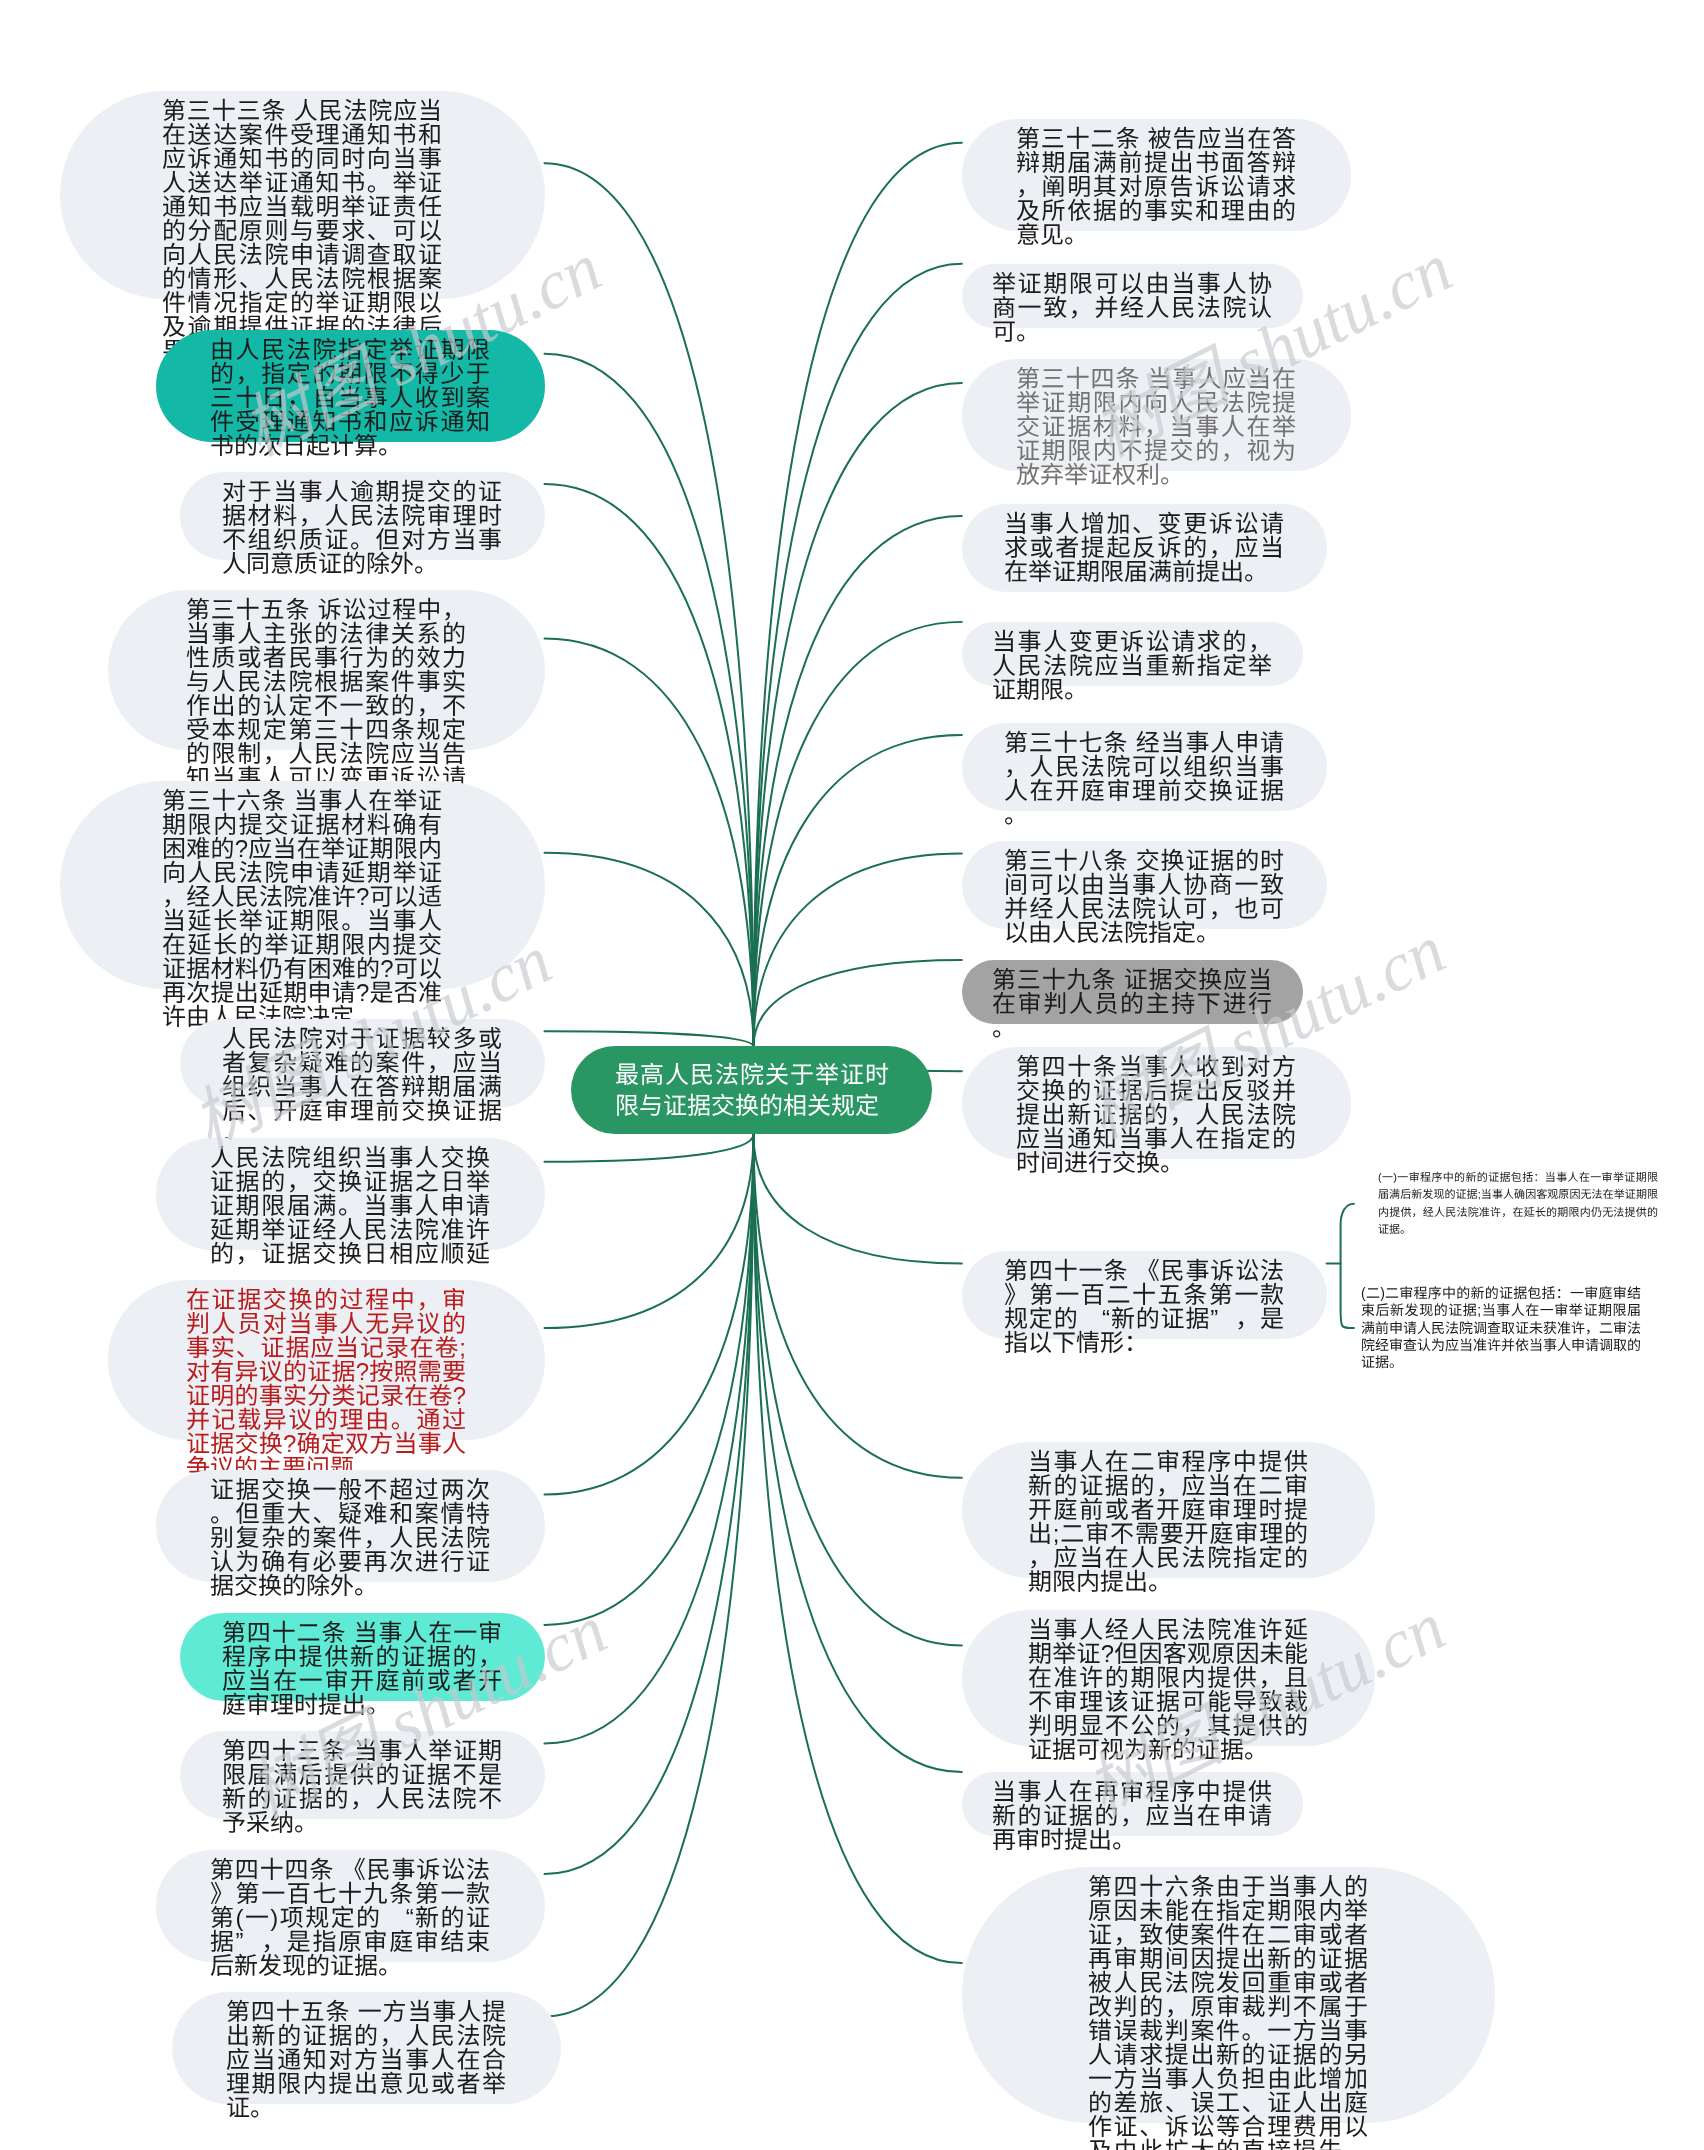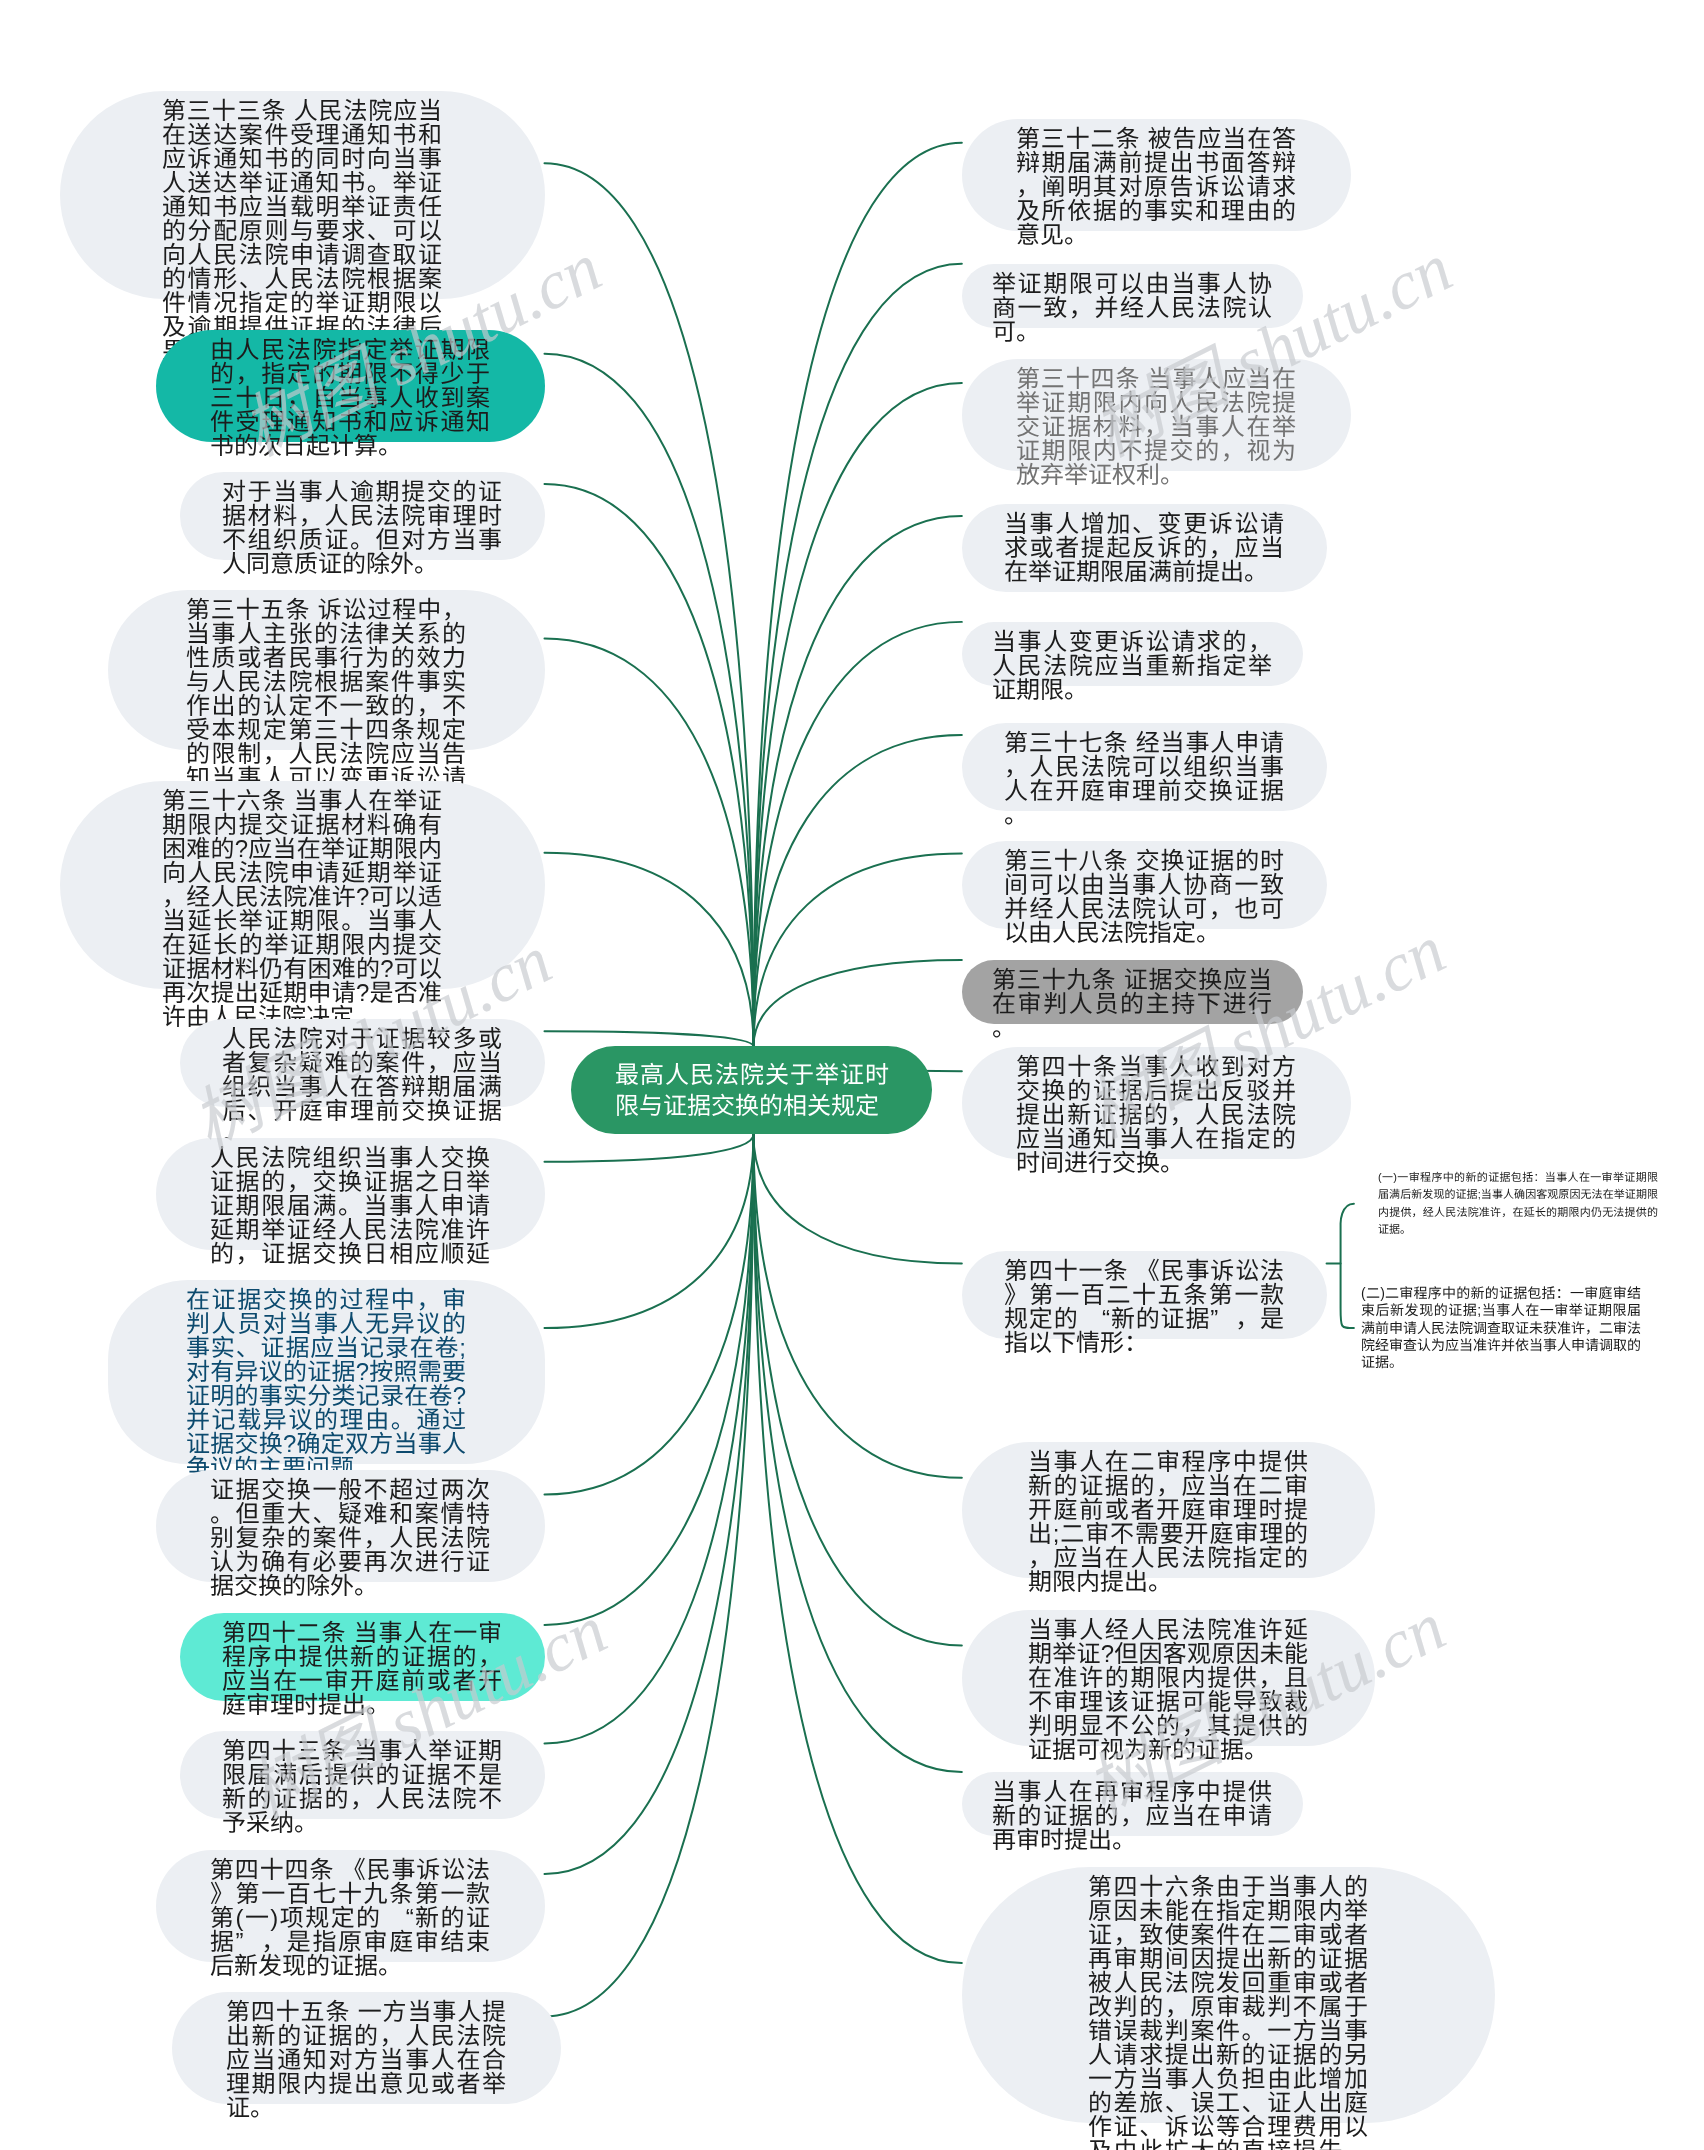--- a/index.html
+++ b/index.html
@@ -74,21 +74,21 @@
       </div>
       <div class="node left" style="top: 749px; height: 208px; width: 485px; border-radius: 104px; background: rgb(236, 239, 243); color: rgb(28, 28, 28); left: 60px;">
         <span class="txt" style="left: 102px; width: 280px;">第三十六条 当事人在举证期限内提交证据材料确有困难的?应当在举证期限内向人民法院申请延期举证，经人民法院准许?可以适当延长举证期限。当事人在延长的举证期限内提交证据材料仍有困难的?可以再次提出延期申请?是否准许由人民法院决定。</span>
       </div>
       <div class="node left" style="top: 987px; height: 88px; width: 365px; border-radius: 44px; background: rgb(236, 239, 243); color: rgb(28, 28, 28); left: 180px;">
         <span class="txt" style="left: 42px; width: 280px;">人民法院对于证据较多或者复杂疑难的案件，应当组织当事人在答辩期届满后、开庭审理前交换证据。</span>
       </div>
       <div class="node left" style="top: 1106px; height: 112px; width: 389px; border-radius: 56px; background: rgb(236, 239, 243); color: rgb(28, 28, 28); left: 156px;">
         <span class="txt" style="left: 54px; width: 280px;">人民法院组织当事人交换证据的，交换证据之日举证期限届满。当事人申请延期举证经人民法院准许的，证据交换日相应顺延。</span>
       </div>
-      <div class="node left" style="top: 1248px; height: 184px; width: 437px; border-radius: 80px; background: rgb(236, 239, 243); color: #0c4a6e; left: 108px;">
+      <div class="node left" style="top: 1248px; height: 160px; width: 437px; border-radius: 80px; background: rgb(236, 239, 243); color: #b91c1c; left: 108px;">
         <span class="txt" style="left: 78px; width: 280px;">在证据交换的过程中，审判人员对当事人无异议的事实、证据应当记录在卷;对有异议的证据?按照需要证明的事实分类记录在卷?并记载异议的理由。通过证据交换?确定双方当事人争议的主要问题。</span>
       </div>
       <div class="node left" style="top: 1438px; height: 112px; width: 389px; border-radius: 56px; background: rgb(236, 239, 243); color: rgb(28, 28, 28); left: 156px;">
         <span class="txt" style="left: 54px; width: 280px;">证据交换一般不超过两次。但重大、疑难和案情特别复杂的案件，人民法院认为确有必要再次进行证据交换的除外。</span>
       </div>
       <div class="node left" style="top: 1581px; height: 88px; width: 365px; border-radius: 44px; background: #5eead4; color: rgb(28, 28, 28); left: 180px;">
         <span class="txt" style="left: 42px; width: 280px;">第四十二条 当事人在一审程序中提供新的证据的，应当在一审开庭前或者开庭审理时提出。</span>
       </div>
       <div class="node left" style="top: 1699px; height: 88px; width: 365px; border-radius: 44px; background: rgb(236, 239, 243); color: rgb(28, 28, 28); left: 180px;">
         <span class="txt" style="left: 42px; width: 280px;">第四十三条 当事人举证期限届满后提供的证据不是新的证据的，人民法院不予采纳。</span>

